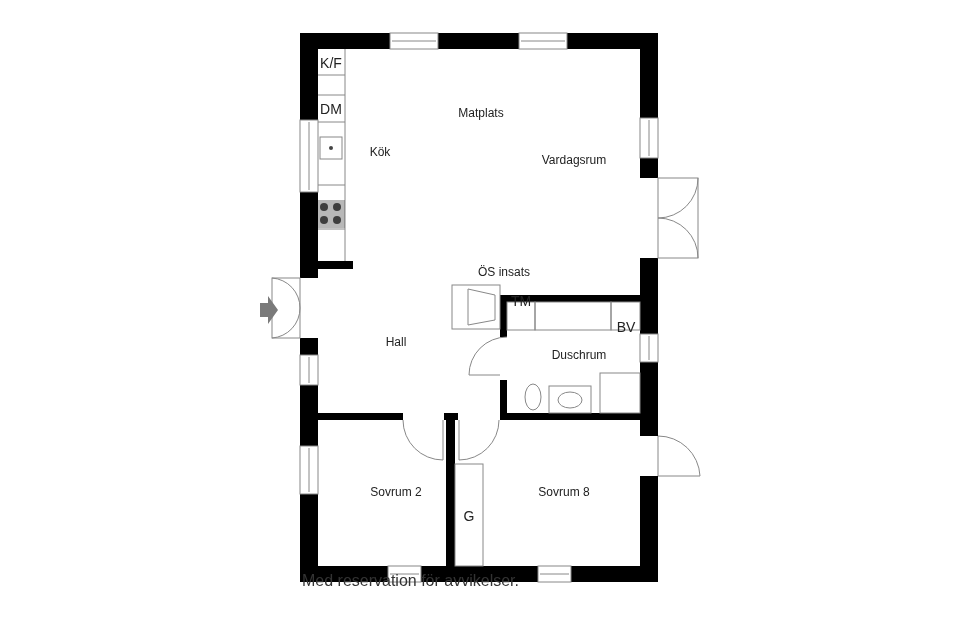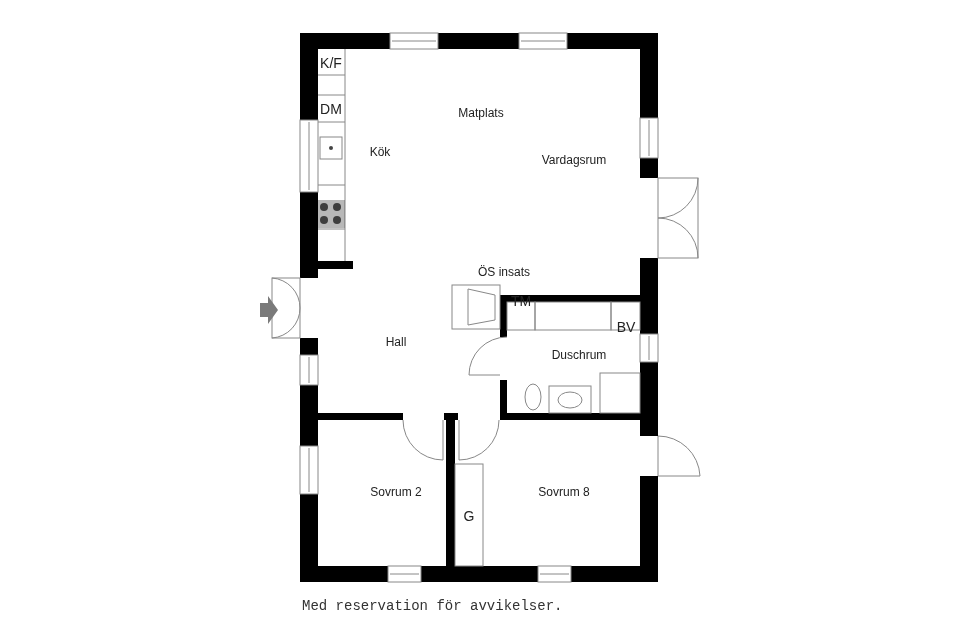--- a/index.html
+++ b/index.html
@@ -1,20 +1,20 @@
 <!DOCTYPE html>
 <html><head>
 <meta charset="utf-8">
 <style>
   html, body { margin:0; padding:0; background:#ffffff; }
   body { width:960px; height:640px; position:relative; overflow:hidden; font-family:"Liberation Sans", sans-serif; }
   svg { position:absolute; left:0; top:0; }
   .lbl { position:absolute; color:#222; font-size:12px; font-family:"Liberation Sans", sans-serif; white-space:nowrap; transform:translate(-50%,-50%); }
   .small { font-size:14px; }
-  .note { position:absolute; left:302px; top:598px; font-size:14px; color:#333; font-family:Liberation Mono, monospace; }
+  .note { position:absolute; left:302px; top:572px; font-size:16px; color:#333; font-family:Liberation Sans, sans-serif; }
 </style>
 </head>
 <body>
 
 <svg width="960" height="640" viewBox="0 0 960 640">
   <g fill="#000">
 
     <rect x="300" y="33" width="358" height="16"></rect>
     <rect x="300" y="566" width="358" height="16"></rect>
     <rect x="300" y="33" width="18" height="245"></rect>

